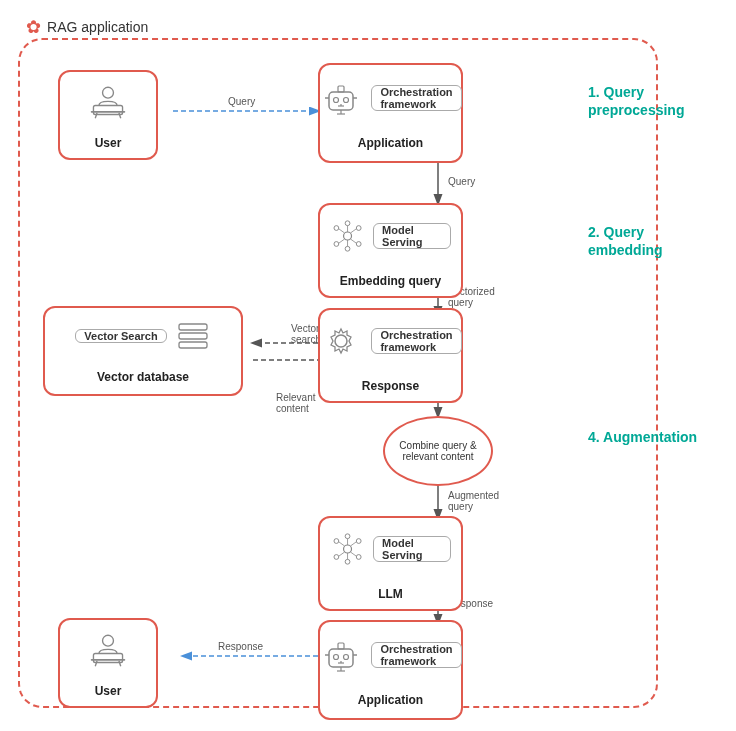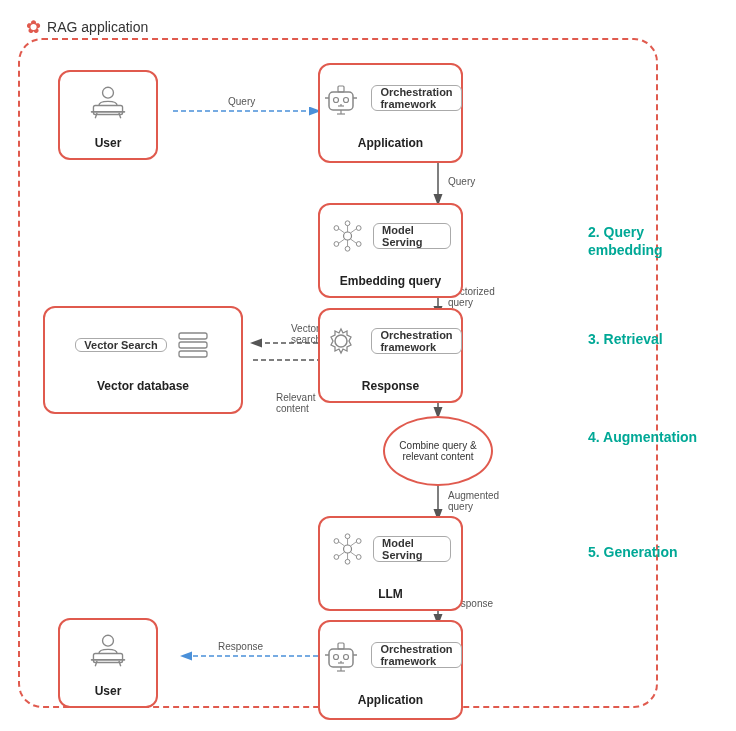--- a/index.html
+++ b/index.html
@@ -163,31 +163,28 @@
 
   <span class="arrow-label" style="left:220px; top:88px;">Query</span>
   <span class="arrow-label" style="left:440px; top:168px;">Query</span>
   <span class="arrow-label" style="left:440px; top:278px;">Vectorized<br>query</span>
   <span class="arrow-label" style="left:268px; top:315px;margin-left:15px;">Vector<br>search</span>
   <span class="arrow-label" style="left:268px; top:352px;margin-top:32px;">Relevant<br>content</span>
   <span class="arrow-label" style="left:440px; top:482px;">Augmented<br>query</span>
   <span class="arrow-label" style="left:440px; top:590px;">Response</span>
   <span class="arrow-label" style="left:210px; top:633px;">Response</span>
 
+  <div class="step-label" style="top:75px;">
+    <span>1.</span> Query<br>preprocessing
+  </div>
   <div class="step-label" style="top:215px;">
     <span>2.</span> Query<br>embedding
   </div>
-  <div class="step-label" style="top:322px;">
-    <span>3.</span> Retrieval
-  </div>
   <div class="step-label" style="top:420px;">
     <span>4.</span> Augmentation
-  </div>
-  <div class="step-label" style="top:535px;">
-    <span>5.</span> Generation
   </div>
 
   <div class="node-box" style="left:50px; top:62px; width:100px; height:90px;">
     <svg class="icon-svg" viewBox="0 0 44 44" fill="none" xmlns="http://www.w3.org/2000/svg">
 
       <rect x="6" y="28" width="32" height="10" rx="2" stroke="#888" stroke-width="1.5" fill="none"></rect>
       <circle cx="22" cy="14" r="6" stroke="#888" stroke-width="1.5" fill="none"></circle>
       <path d="M12 28 C12 22 32 22 32 28" stroke="#888" stroke-width="1.5" fill="none"></path>
       <rect x="3" y="34" width="38" height="2" rx="1" fill="#888"></rect>
       <line x1="10" y1="36" x2="8" y2="42" stroke="#888" stroke-width="1.5"></line>
@@ -235,21 +232,21 @@
         <line x1="11" y1="31" x2="18" y2="26" stroke="#888" stroke-width="1"></line>
         <line x1="33" y1="31" x2="26" y2="26" stroke="#888" stroke-width="1"></line>
         <line x1="22" y1="9" x2="22" y2="17" stroke="#888" stroke-width="1"></line>
         <line x1="22" y1="27" x2="22" y2="35" stroke="#888" stroke-width="1"></line>
       </svg>
       <div class="inner-box">Model Serving</div>
     </div>
     <div class="node-label">Embedding query</div>
   </div>
 
-  <div class="node-box" style="left:35px; top:298px; width:200px; height:108px;">
+  <div class="node-box" style="left:35px; top:298px; width:200px; height:90px;">
     <div class="node-inner">
       <div class="inner-box">Vector Search</div>
       <svg width="36" height="36" viewBox="0 0 36 36" fill="none">
 
         <rect x="4" y="6" width="28" height="6" rx="2" stroke="#888" stroke-width="1.3" fill="none"></rect>
         <rect x="4" y="15" width="28" height="6" rx="2" stroke="#888" stroke-width="1.3" fill="none"></rect>
         <rect x="4" y="24" width="28" height="6" rx="2" stroke="#888" stroke-width="1.3" fill="none"></rect>
       </svg>
     </div>
     <div class="node-label">Vector database</div>

